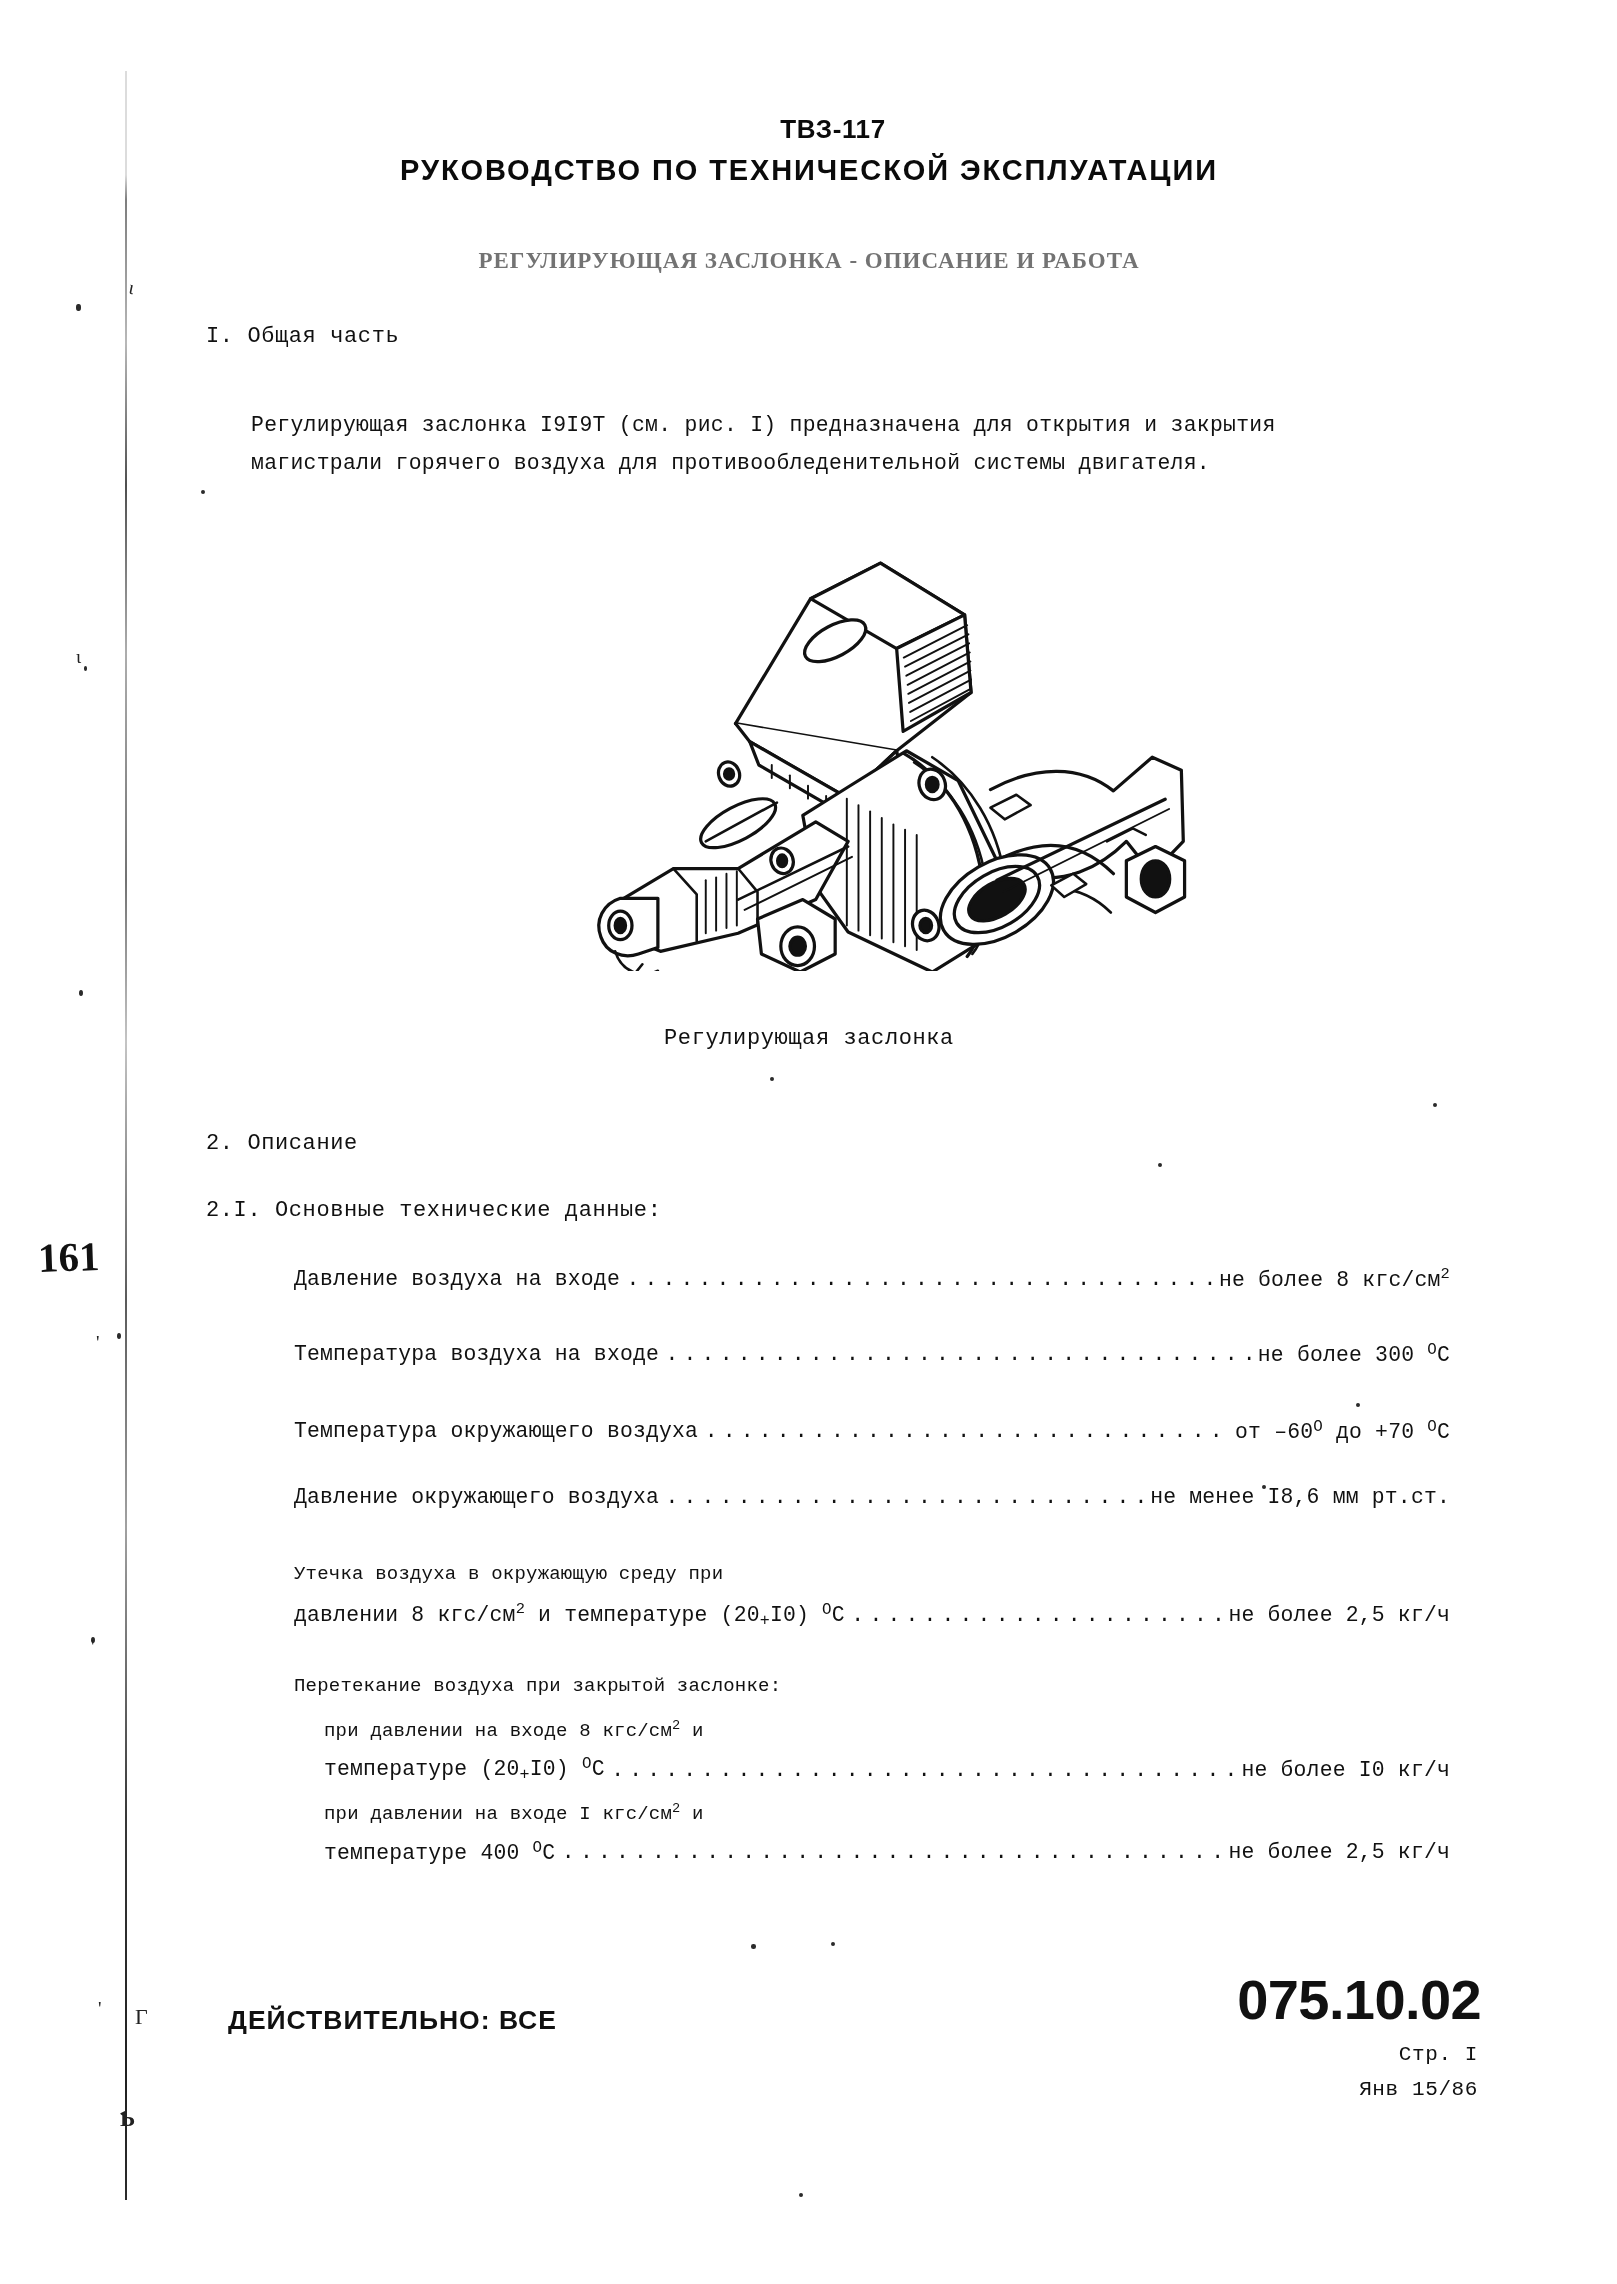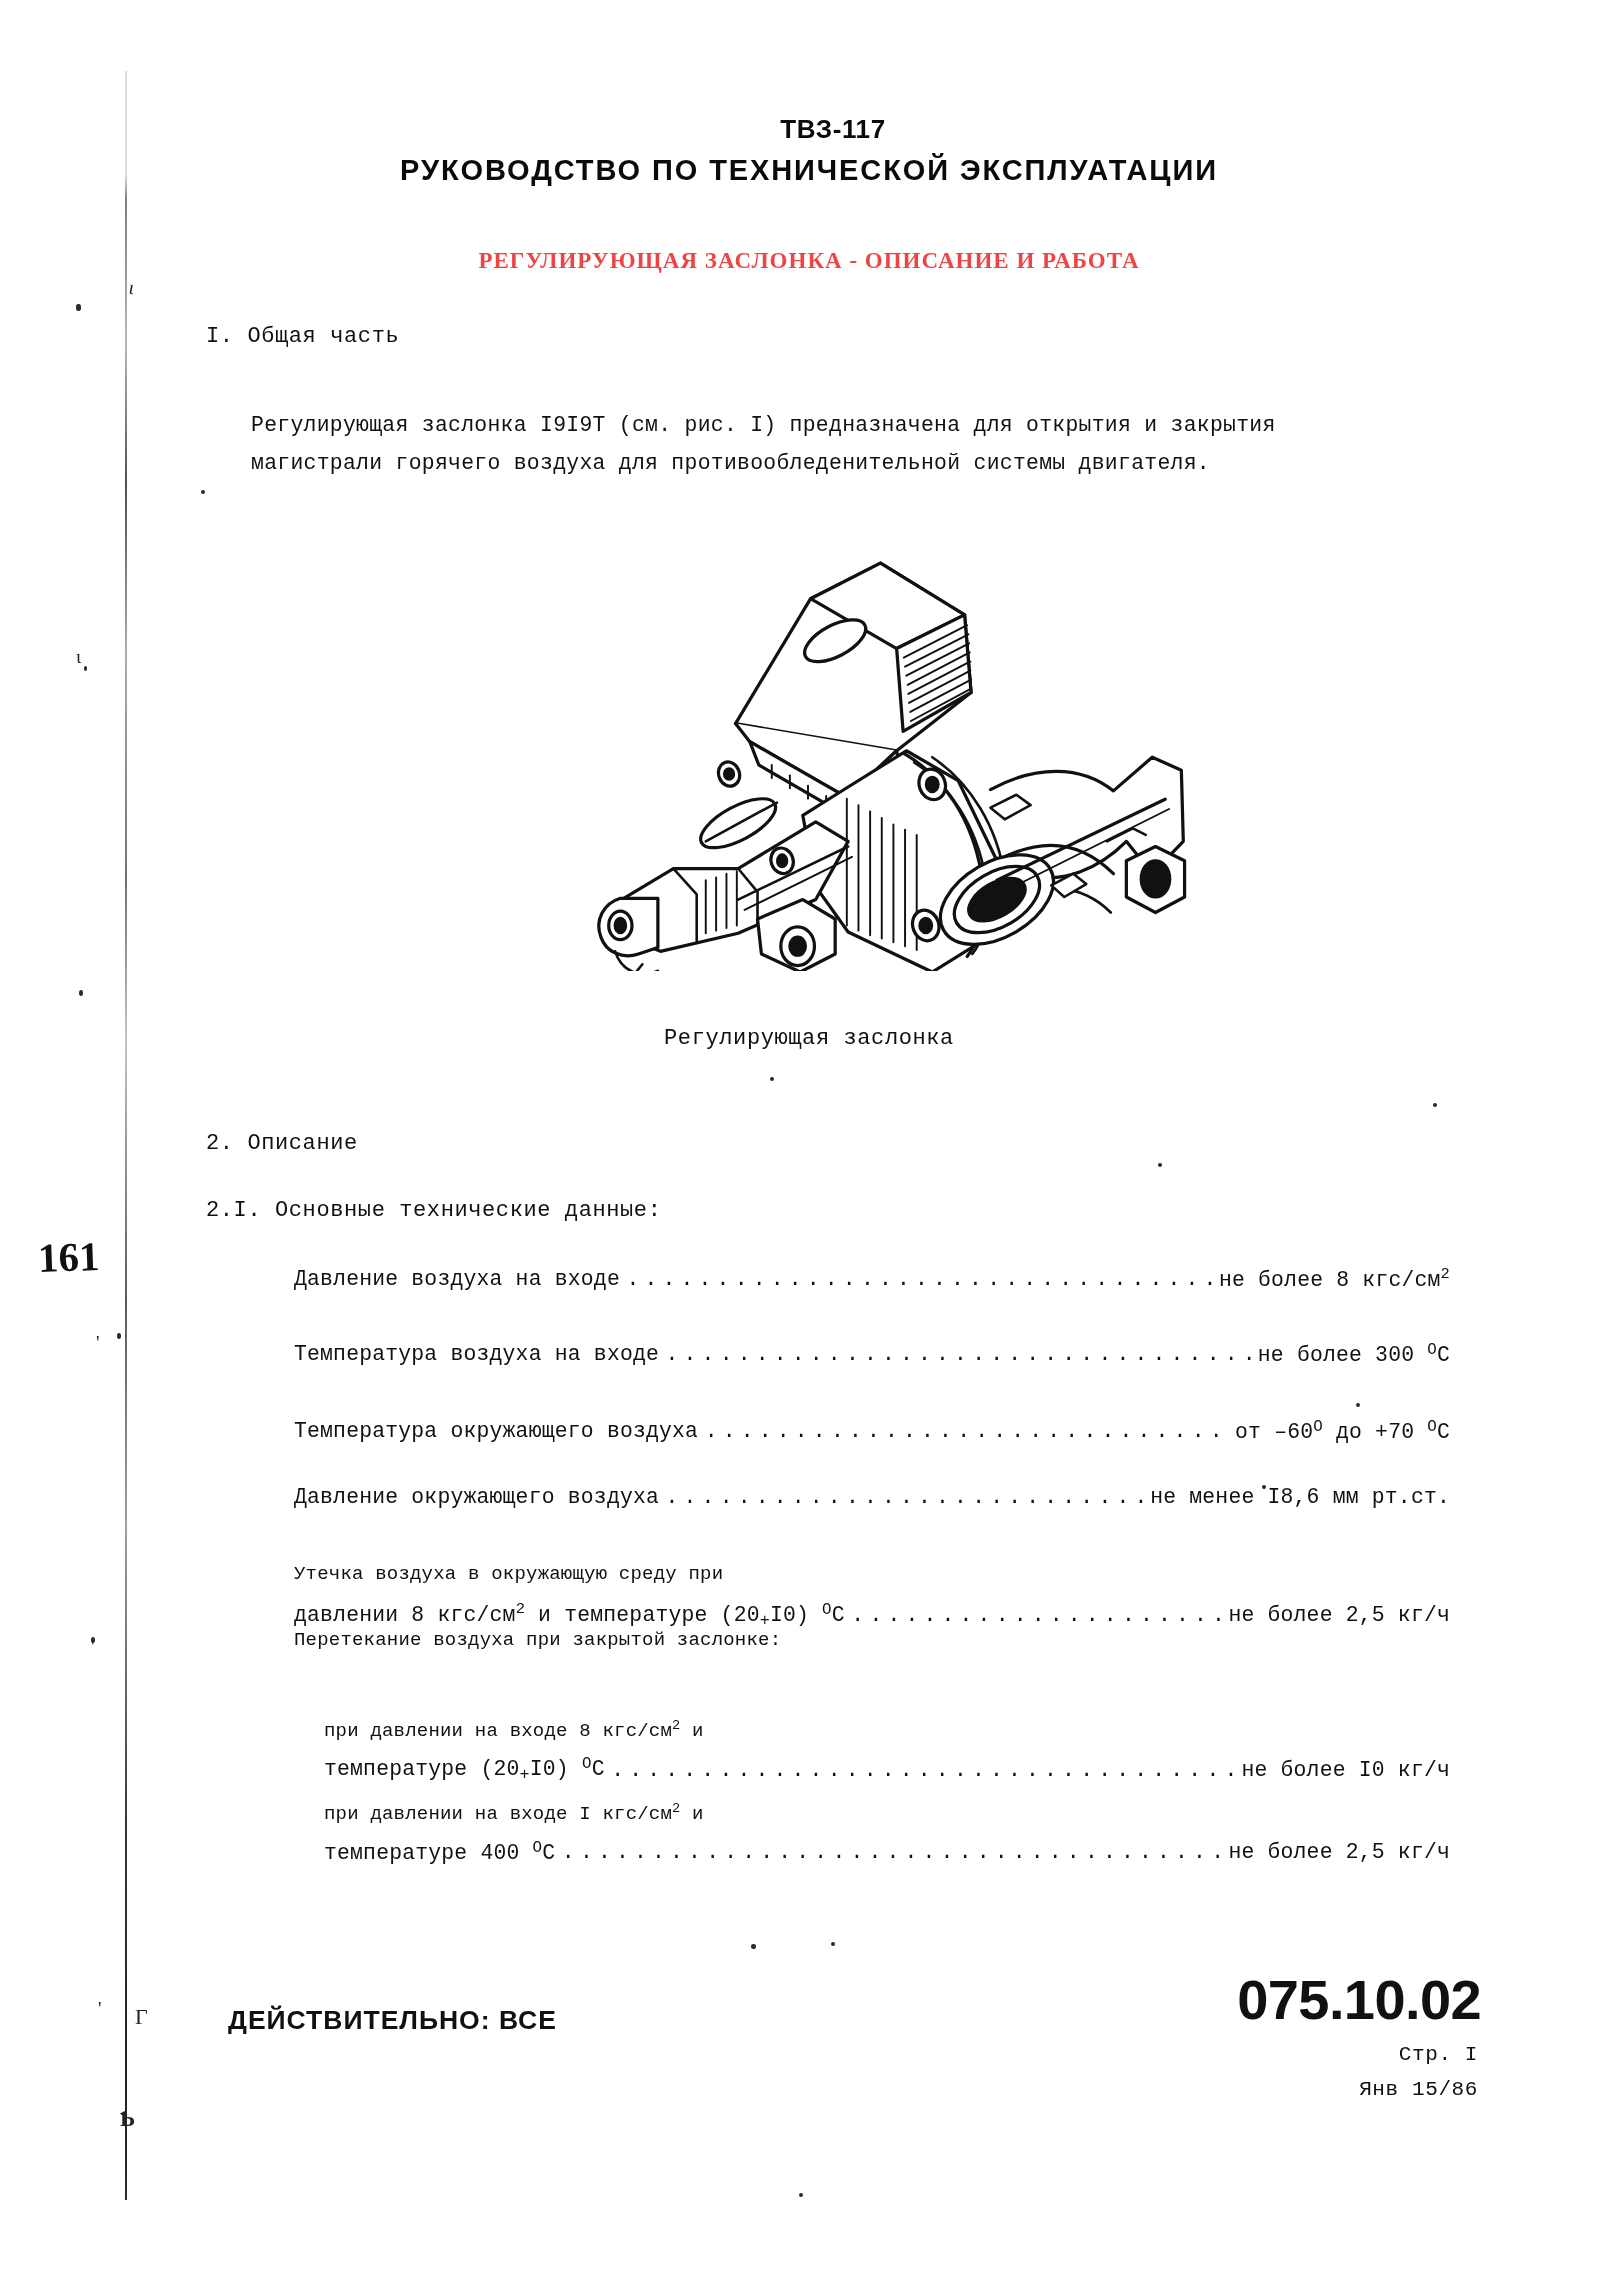--- a/index.html
+++ b/index.html
@@ -74,21 +74,21 @@
 
   .doc-subtitle {
     position: absolute;
     top: 248px;
     width: 100%;
     text-align: center;
     font-family: "Liberation Serif", serif;
     font-weight: bold;
     font-size: 23px;
     letter-spacing: 1px;
-    color: #ef4444;
+    color: #737373;
   }
 
   
   .sec-head {
     position: absolute;
     left: 206px;
     font-size: 22px;
     letter-spacing: 0.6px;
     white-space: nowrap;
   }
@@ -390,21 +390,21 @@
   <div class="plain-line" style="top:1563px;">Утечка воздуха в окружающую среду при</div>
 
   <div class="spec" style="top:1600px;">
     <div class="spec-row">
       <span class="spec-label"><span>давлении 8 кгс/см</span><span class="sup">2</span><span> и температуре (20</span><span class="sub">+</span><span>I0) </span><span class="deg">O</span><span>С</span></span>
       <span class="spec-dots">....................................................................................................</span>
       <span class="spec-val">не более 2,5 кг/ч</span>
     </div>
   </div>
 
-  <div class="plain-line" style="top:1629px;">Перетекание воздуха при закрытой заслонке:</div>
+  <div class="plain-line" style="top:1675px;">Перетекание воздуха при закрытой заслонке:</div>
 
   <div class="plain-line indent1" style="top:1718px;"><span>при давлении на входе 8 кгс/см</span><span class="sup">2</span><span> и</span></div>
 
   <div class="spec" style="top:1755px; left:324px;">
     <div class="spec-row">
       <span class="spec-label"><span>температуре (20</span><span class="sub">+</span><span>I0) </span><span class="deg">O</span><span>С</span></span>
       <span class="spec-dots">....................................................................................................</span>
       <span class="spec-val">не более I0 кг/ч</span>
     </div>
   </div>

